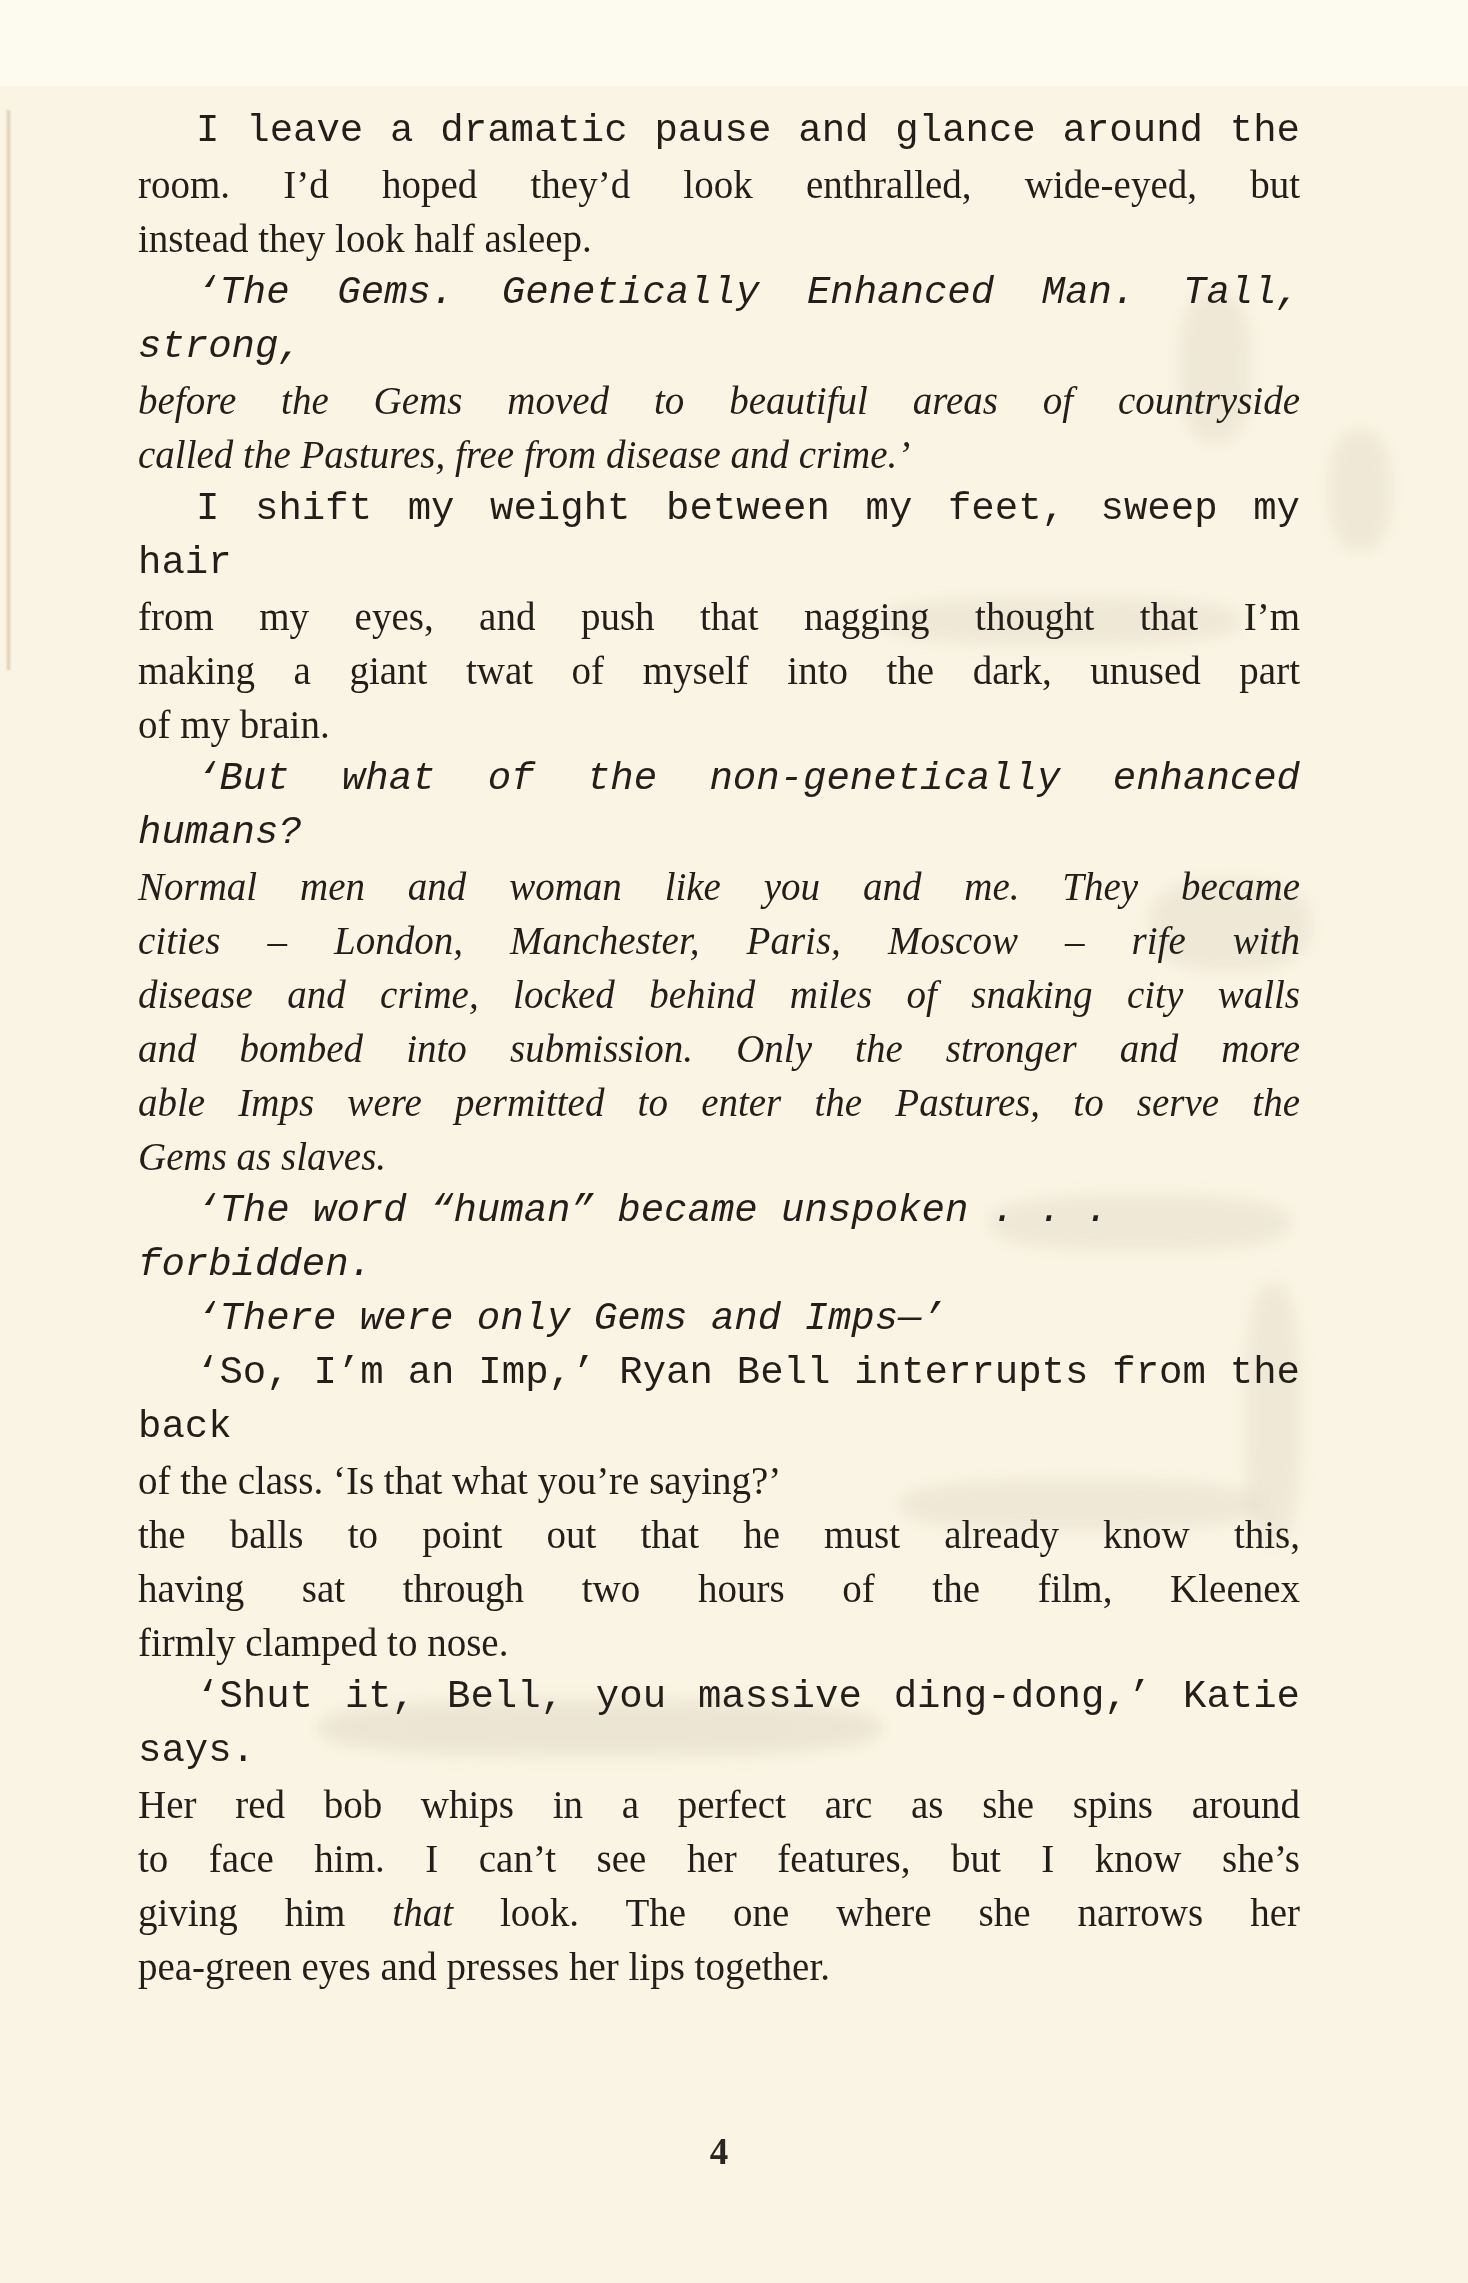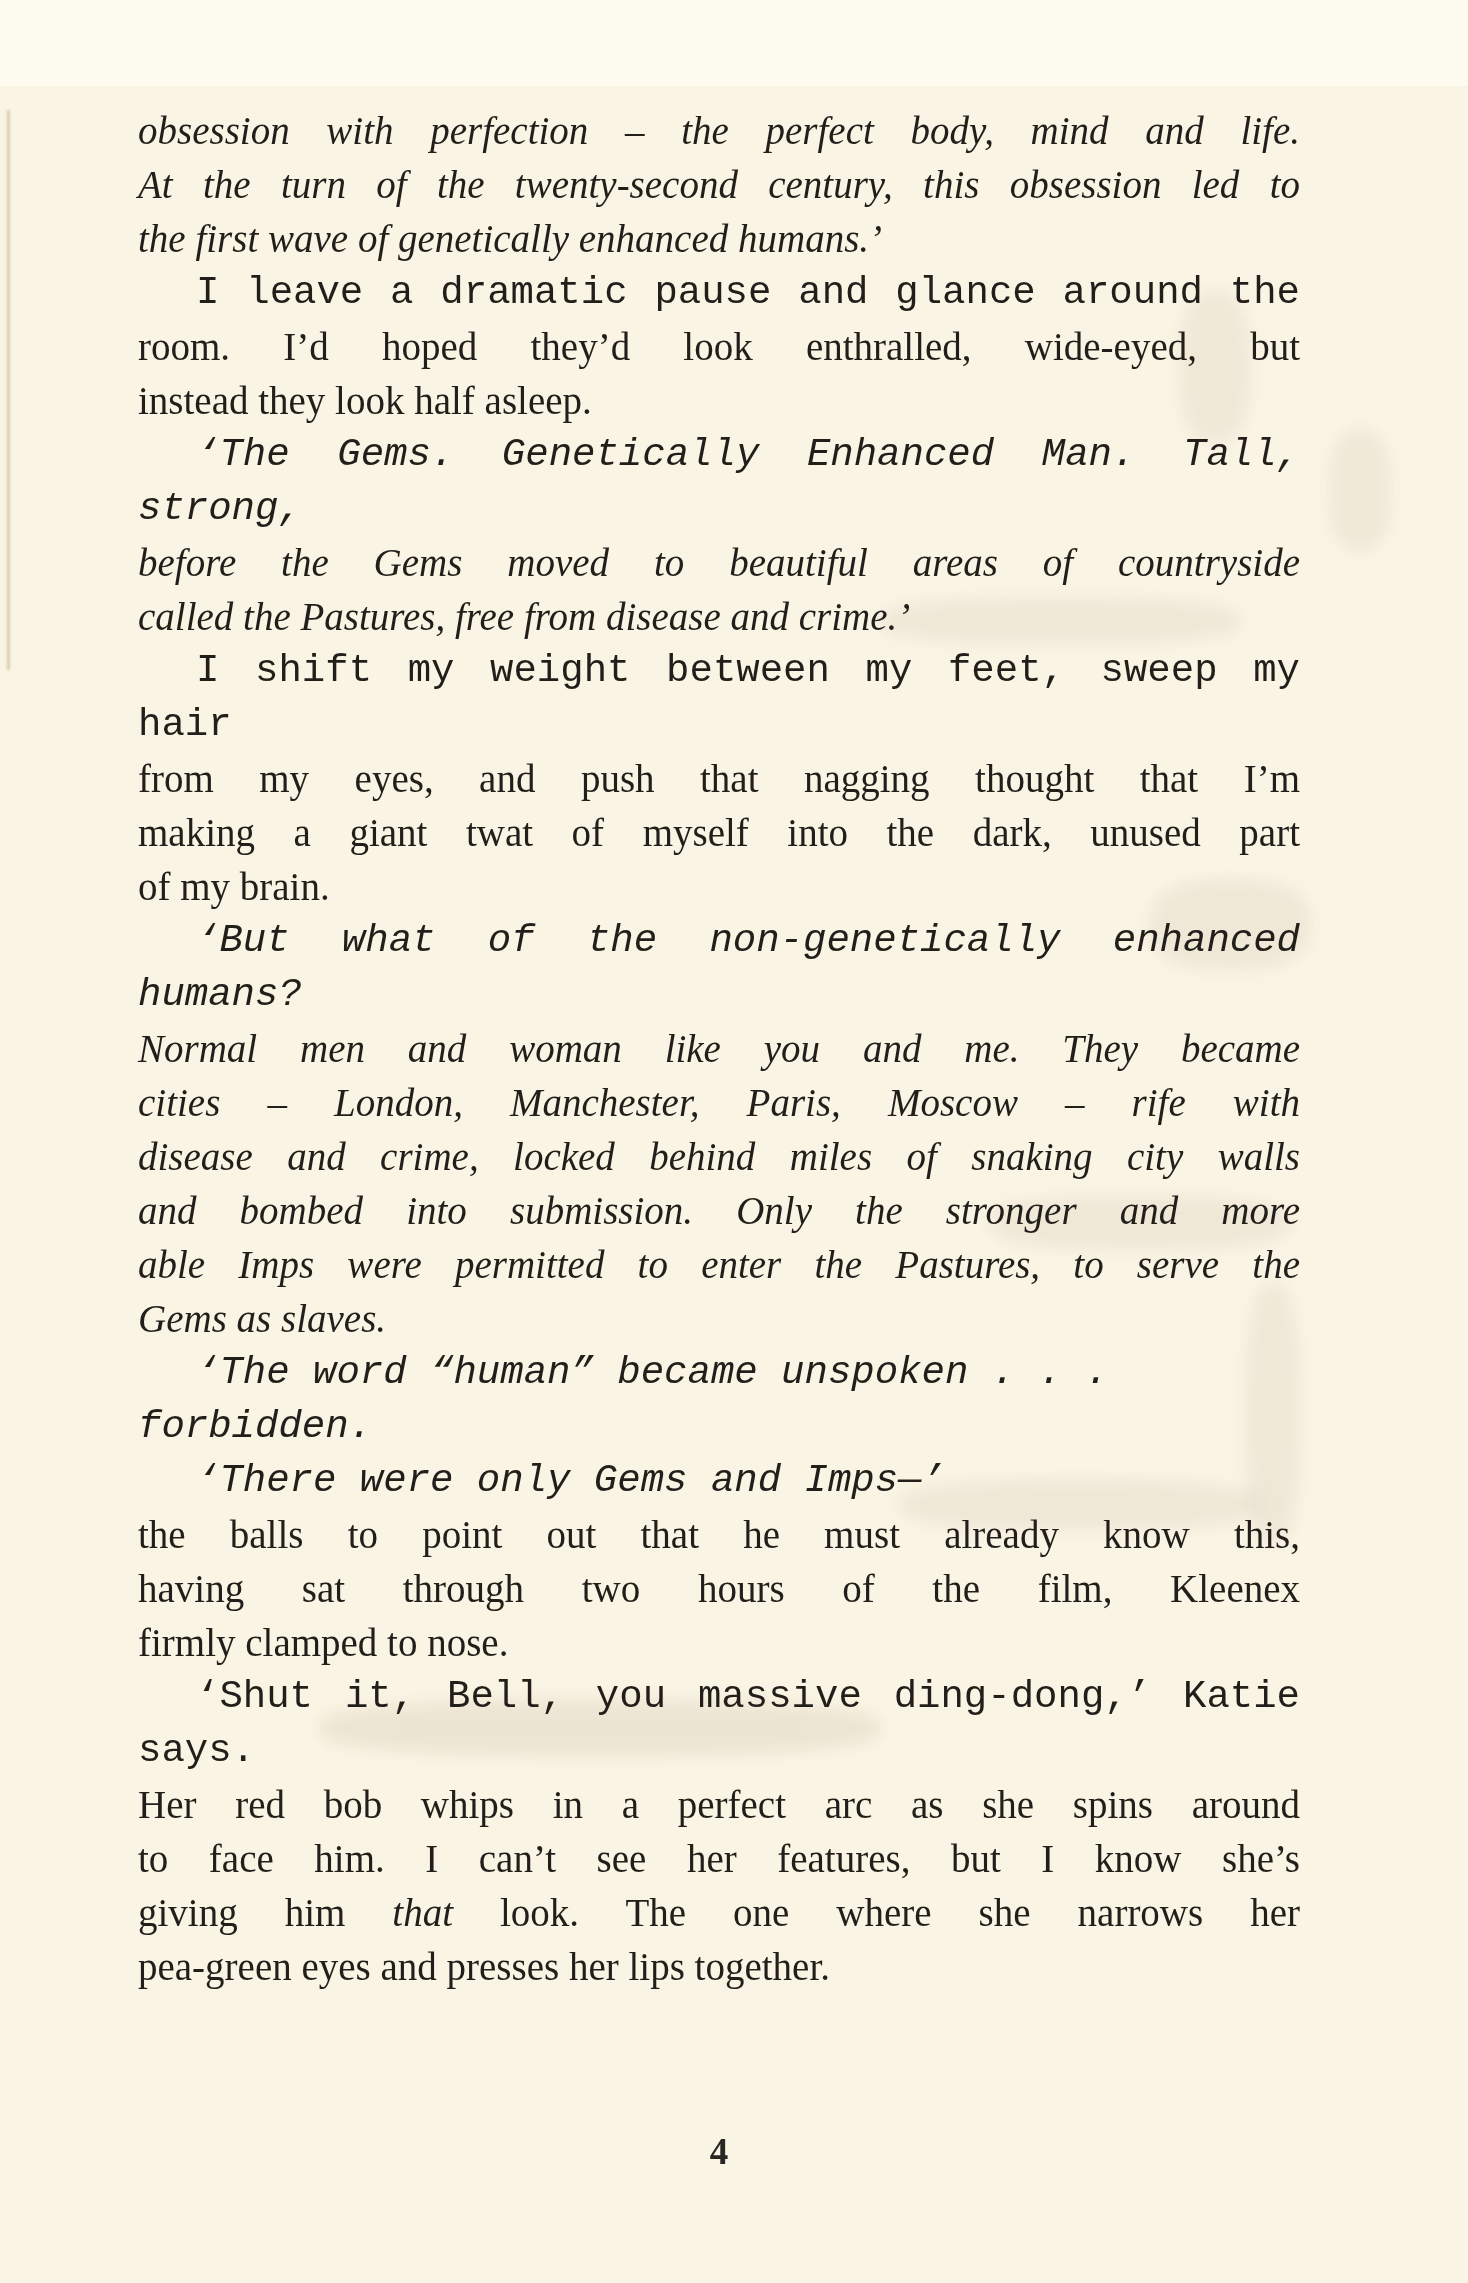--- a/index.html
+++ b/index.html
@@ -49,25 +49,20 @@
   <div class="smudge s2"></div>
   <div class="smudge s3"></div>
   <div class="smudge s4"></div>
   <div class="smudge s5"></div>
   <div class="smudge s6"></div>
   <div class="smudge s7"></div>
   <div class="smudge s8"></div>
 
   <div class="textblock">
 
-    <div class="para italic">
-      <div class="line">obsession with perfection – the perfect body, mind and life.</div>
-      <div class="line">At the turn of the twenty-second century, this obsession led to</div>
-      <div class="line last">the first wave of genetically enhanced humans.’</div>
-    </div>
 
     <div class="para">
       <div class="line indent">I leave a dramatic pause and glance around the</div>
       <div class="line">room. I’d hoped they’d look enthralled, wide-eyed, but</div>
       <div class="line last">instead they look half asleep.</div>
     </div>
 
     <div class="para italic">
       <div class="line indent">‘The Gems. Genetically Enhanced Man. Tall, strong,</div>
       <div class="line">before the Gems moved to beautiful areas of countryside</div>
@@ -92,20 +87,24 @@
     </div>
 
     <div class="para italic">
       <div class="line last indent">‘The word “human” became unspoken . . . forbidden.</div>
     </div>
 
     <div class="para italic">
       <div class="line last indent">‘There were only Gems and Imps—’</div>
     </div>
 
+    <div class="para">
+      <div class="line indent">‘So, I’m an Imp,’ Ryan Bell interrupts from the back</div>
+      <div class="line last">of the class. ‘Is that what you’re saying?’</div>
+    </div>
 
     <div class="para">
       <div class="line">the balls to point out that he must already know this,</div>
       <div class="line">having sat through two hours of the film, Kleenex</div>
       <div class="line last">firmly clamped to nose.</div>
     </div>
 
     <div class="para">
       <div class="line indent">‘Shut it, Bell, you massive ding-dong,’ Katie says.</div>
       <div class="line">Her red bob whips in a perfect arc as she spins around</div>

